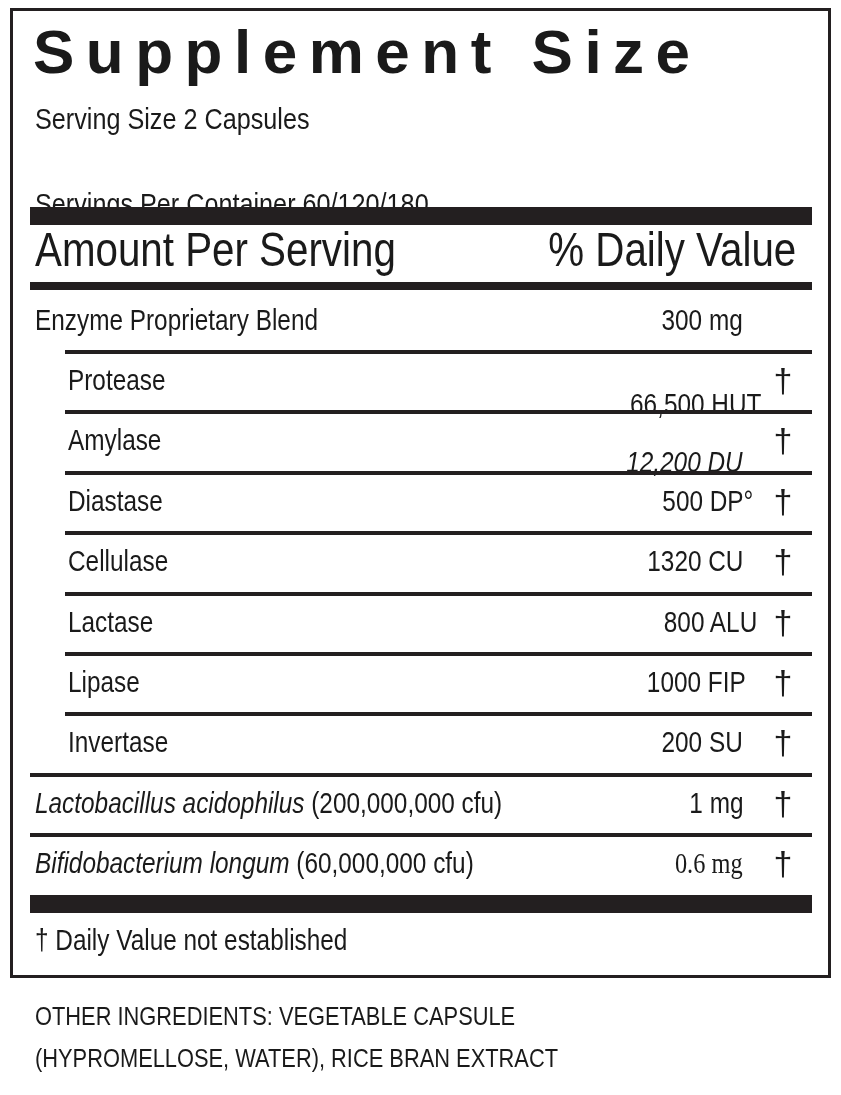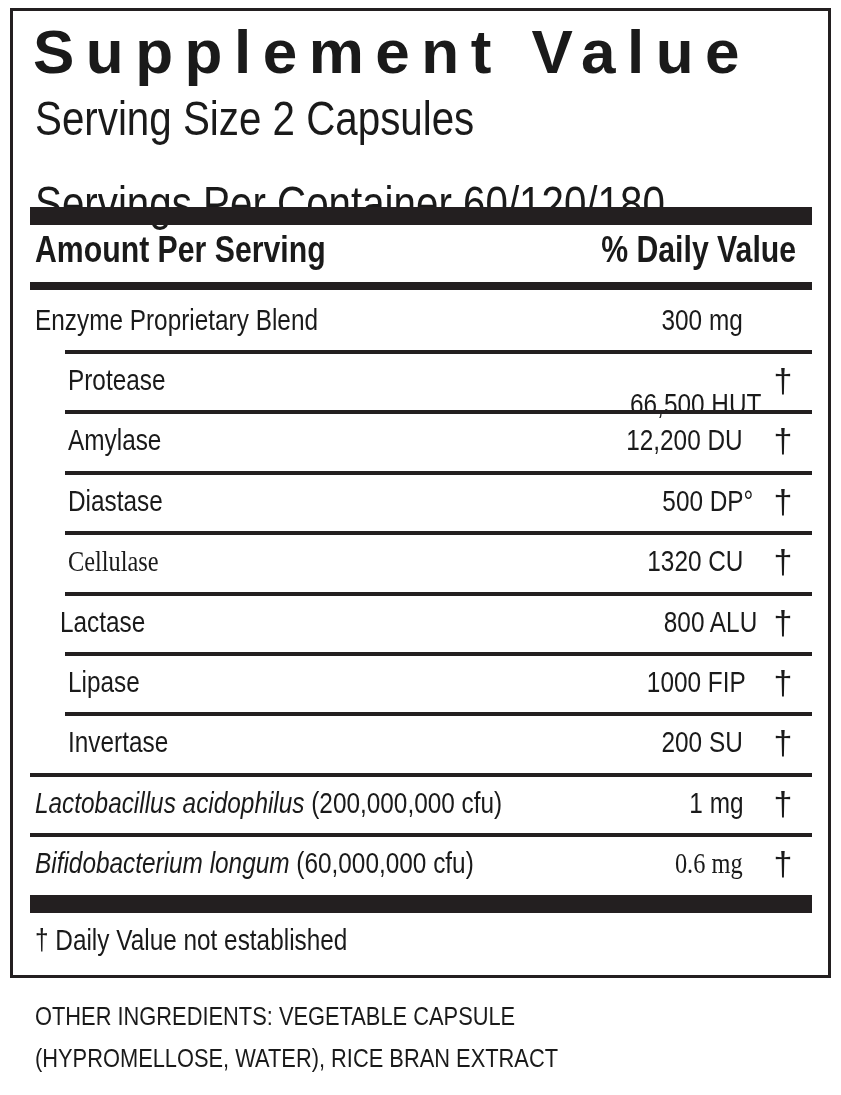--- a/index.html
+++ b/index.html
@@ -5,35 +5,35 @@
   html, body { margin:0; padding:0; background:#ffffff; }
   body { width:841px; height:1095px; position:relative; overflow:hidden;
          font-family:"Liberation Sans", sans-serif; color:#1a1a1a; }
   .box { position:absolute; left:10px; top:8px; width:815px; height:964px;
          border:3px solid #231f20; }
   .abs { position:absolute; white-space:nowrap; }
   .title { left:33px; top:12px; font-size:62px; font-weight:bold; letter-spacing:11.5px;
            transform:scaleX(1.0); transform-origin:left; line-height:80px; }
   .cond { transform:scaleX(0.84); transform-origin:left center; display:inline-block; }
   .condr { transform:scaleX(0.84); transform-origin:right center; display:inline-block; }
-  .serv { left:35px; font-size:48px; line-height:44px; }
+  .serv { left:35px; font-size:30px; line-height:44px; }
   .bar-thick { position:absolute; left:30px; width:782px; background:#231f20; }
   .line { position:absolute; background:#231f20; height:4px; }
-  .hdr { font-size:36px; font-weight:bold; line-height:44px; }
+  .hdr { font-size:48px; font-weight:normal; line-height:44px; }
   .row-text { font-size:29px; line-height:44px; }
   .dag { position:absolute; font-size:34px; line-height:44px; left:768px; width:30px; text-align:center; }
   .other { left:35px; font-size:26px; line-height:42px; }
   i { font-style:italic; }
 </style>
 </head>
 <body>
 
 <div class="box"></div>
 
-<div class="abs title">Supplement Value</div>
+<div class="abs title">Supplement Size</div>
 
 <div class="abs serv" style="top:97px;"><span class="cond">Serving Size 2 Capsules</span></div>
 <div class="abs serv" style="top:166px;margin-top:16px;"><span class="cond">Servings Per Container 60/120/180</span></div>
 
 <div class="bar-thick" style="top:207px;height:18px;"></div>
 
 <div class="abs hdr" style="left:35px;top:228px;"><span class="cond">Amount Per Serving</span></div>
 <div class="abs hdr" style="right:45px;top:228px;"><span class="condr">% Daily Value</span></div>
 
 <div class="bar-thick" style="top:282px;height:8px;"></div>
@@ -41,35 +41,35 @@
 <div class="abs row-text" style="left:35px;top:298px;"><span class="cond">Enzyme Proprietary Blend</span></div>
 <div class="abs row-text" style="right:98px;top:298px;"><span class="condr">300 mg</span></div>
 
 <div class="line" style="left:65px;width:747px;top:350px;"></div>
 <div class="abs row-text" style="left:68px;top:358px;"><span class="cond">Protease</span></div>
 <div class="abs row-text" style="right:80px;top:358px;margin-top:24px;"><span class="condr">66,500 HUT</span></div>
 <div class="dag" style="top:358px;">†</div>
 
 <div class="line" style="left:65px;width:747px;top:410px;"></div>
 <div class="abs row-text" style="left:68px;top:418px;"><span class="cond">Amylase</span></div>
-<div class="abs row-text" style="right:98px;top:418px;"><span class="condr">12,200 DU</span></div>
+<div class="abs row-text" style="right:98px;top:440px;font-style:italic;"><span class="condr">12,200 DU</span></div>
 <div class="dag" style="top:418px;">†</div>
 
 <div class="line" style="left:65px;width:747px;top:471px;"></div>
 <div class="abs row-text" style="left:68px;top:479px;"><span class="cond">Diastase</span></div>
 <div class="abs row-text" style="right:88px;top:479px;"><span class="condr">500 DP°</span></div>
 <div class="dag" style="top:479px;">†</div>
 
 <div class="line" style="left:65px;width:747px;top:531px;"></div>
-<div class="abs row-text" style="left:68px;top:539px;font-family:Liberation Serif, serif;"><span class="cond">Cellulase</span></div>
+<div class="abs row-text" style="left:68px;top:539px;"><span class="cond">Cellulase</span></div>
 <div class="abs row-text" style="right:98px;top:539px;"><span class="condr">1320 CU</span></div>
 <div class="dag" style="top:539px;">†</div>
 
 <div class="line" style="left:65px;width:747px;top:592px;"></div>
-<div class="abs row-text" style="left:60px;top:600px;"><span class="cond">Lactase</span></div>
+<div class="abs row-text" style="left:68px;top:600px;"><span class="cond">Lactase</span></div>
 <div class="abs row-text" style="right:84px;top:600px;"><span class="condr">800 ALU</span></div>
 <div class="dag" style="top:600px;">†</div>
 
 <div class="line" style="left:65px;width:747px;top:652px;"></div>
 <div class="abs row-text" style="left:68px;top:660px;"><span class="cond">Lipase</span></div>
 <div class="abs row-text" style="right:95px;top:660px;"><span class="condr">1000 FIP</span></div>
 <div class="dag" style="top:660px;">†</div>
 
 <div class="line" style="left:65px;width:747px;top:712px;"></div>
 <div class="abs row-text" style="left:68px;top:720px;"><span class="cond">Invertase</span></div>

